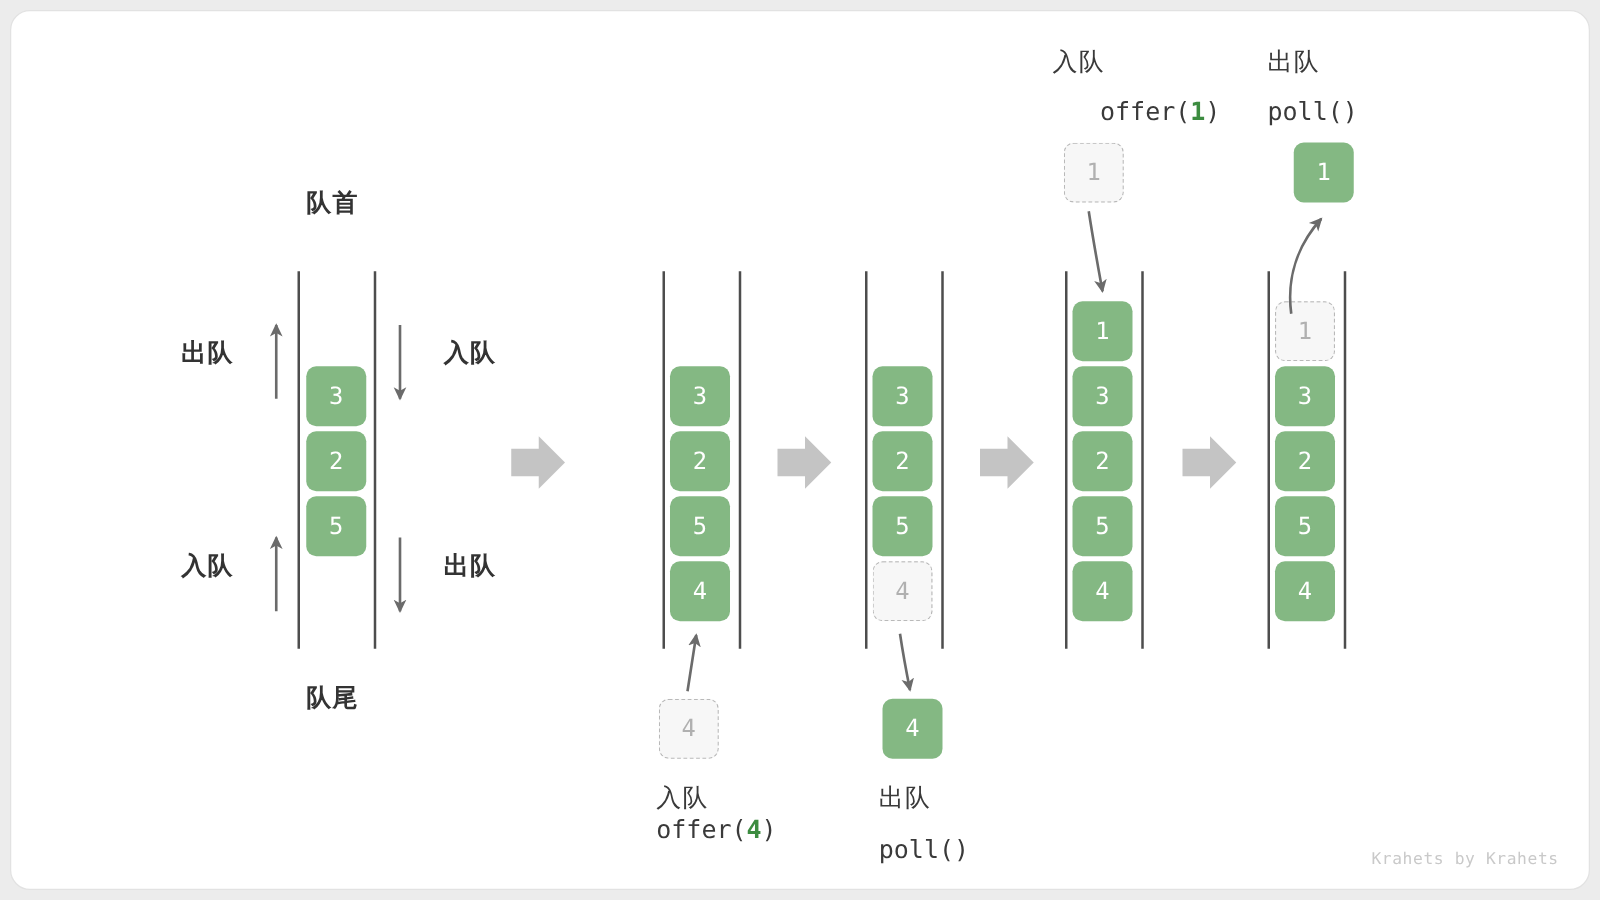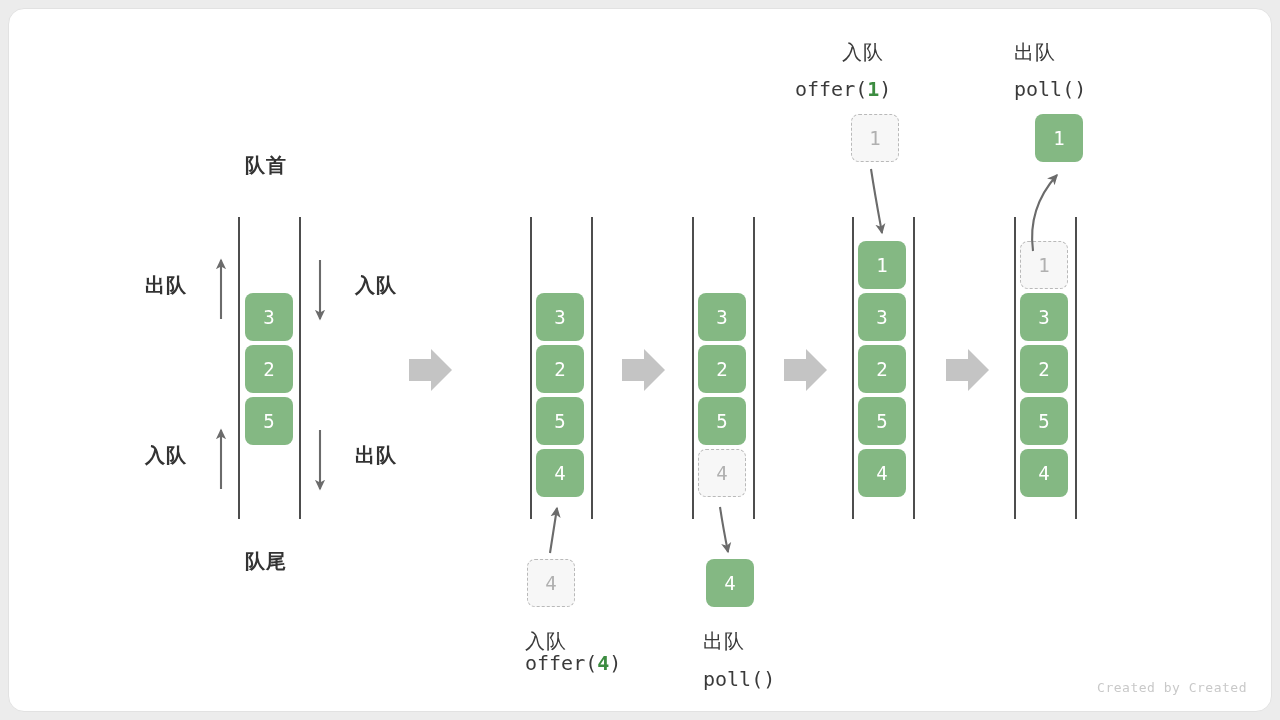--- a/index.html
+++ b/index.html
@@ -55,20 +55,21 @@
     font-family: "DejaVu Sans Mono", "Liberation Mono", monospace;
     color: #3b3b3b;
     margin-left: 10px;
   }
 
   
   .lbl {
     position: absolute;
     white-space: nowrap;
     line-height: 1;
+    font-family: Liberation Mono, monospace;
   }
   .lbl-cn-bold {
     font-size: 20px;
     font-weight: bold;
     color: #333333;
     letter-spacing: 1px;
   }
   .lbl-cn {
     font-size: 20px;
     color: #3a3a3a;
@@ -173,21 +174,21 @@
     <div class="cell" style="left:689px; top:336px;">2</div>
     <div class="cell" style="left:689px; top:388px;">5</div>
     <div class="cell ghost" style="left:689px; top:440px;">4</div>
 
     <div class="cell" style="left:697px; top:550px;">4</div>
 
     <div class="lbl lbl-cn" style="left:694px; top:622px;">出队</div>
     <div class="lbl lbl-mono" style="left:694px; top:660px;"><span>poll(</span><span class="mono-arg"></span><span>)</span></div>
 
     <div class="lbl lbl-cn" style="left:833px; top:33px;">入队</div>
-    <div class="lbl lbl-mono" style="left:786px; top:70px;"><span>offer(</span><span class="mono-arg">1</span><span>)</span></div>
+    <div class="lbl lbl-mono" style="left:871px; top:70px;"><span>offer(</span><span class="mono-arg">1</span><span>)</span></div>
 
     <div class="cell ghost" style="left:842px; top:105px;">1</div>
 
     <div class="rail" style="left:843px; top:208px; height:302px;"></div>
     <div class="rail" style="left:904px; top:208px; height:302px;"></div>
 
     <div class="cell" style="left:849px; top:232px;">1</div>
     <div class="cell" style="left:849px; top:284px;">3</div>
     <div class="cell" style="left:849px; top:336px;">2</div>
     <div class="cell" style="left:849px; top:388px;">5</div>
@@ -234,16 +235,16 @@
 
       <path d="M 541 544 C 544 524 546 512 548 499" fill="none" stroke="#6b6b6b" stroke-width="2.1" marker-end="url(#mk-thin)"></path>
 
       <path d="M 711 498 C 714 518 716 528 719 543" fill="none" stroke="#6b6b6b" stroke-width="2.1" marker-end="url(#mk-thin)"></path>
 
       <path d="M 862 160 C 866 186 869 202 873 224" fill="none" stroke="#6b6b6b" stroke-width="2.1" marker-end="url(#mk-thin)"></path>
 
       <path d="M 1024 242 C 1020 212 1030 186 1048 166" fill="none" stroke="#6b6b6b" stroke-width="2.1" marker-end="url(#mk-thin)"></path>
     </svg>
 
-    <div class="credit">Created by Created</div>
+    <div class="credit">Krahets by Krahets</div>
 
   </div>
 </div>
 
 </body></html>

